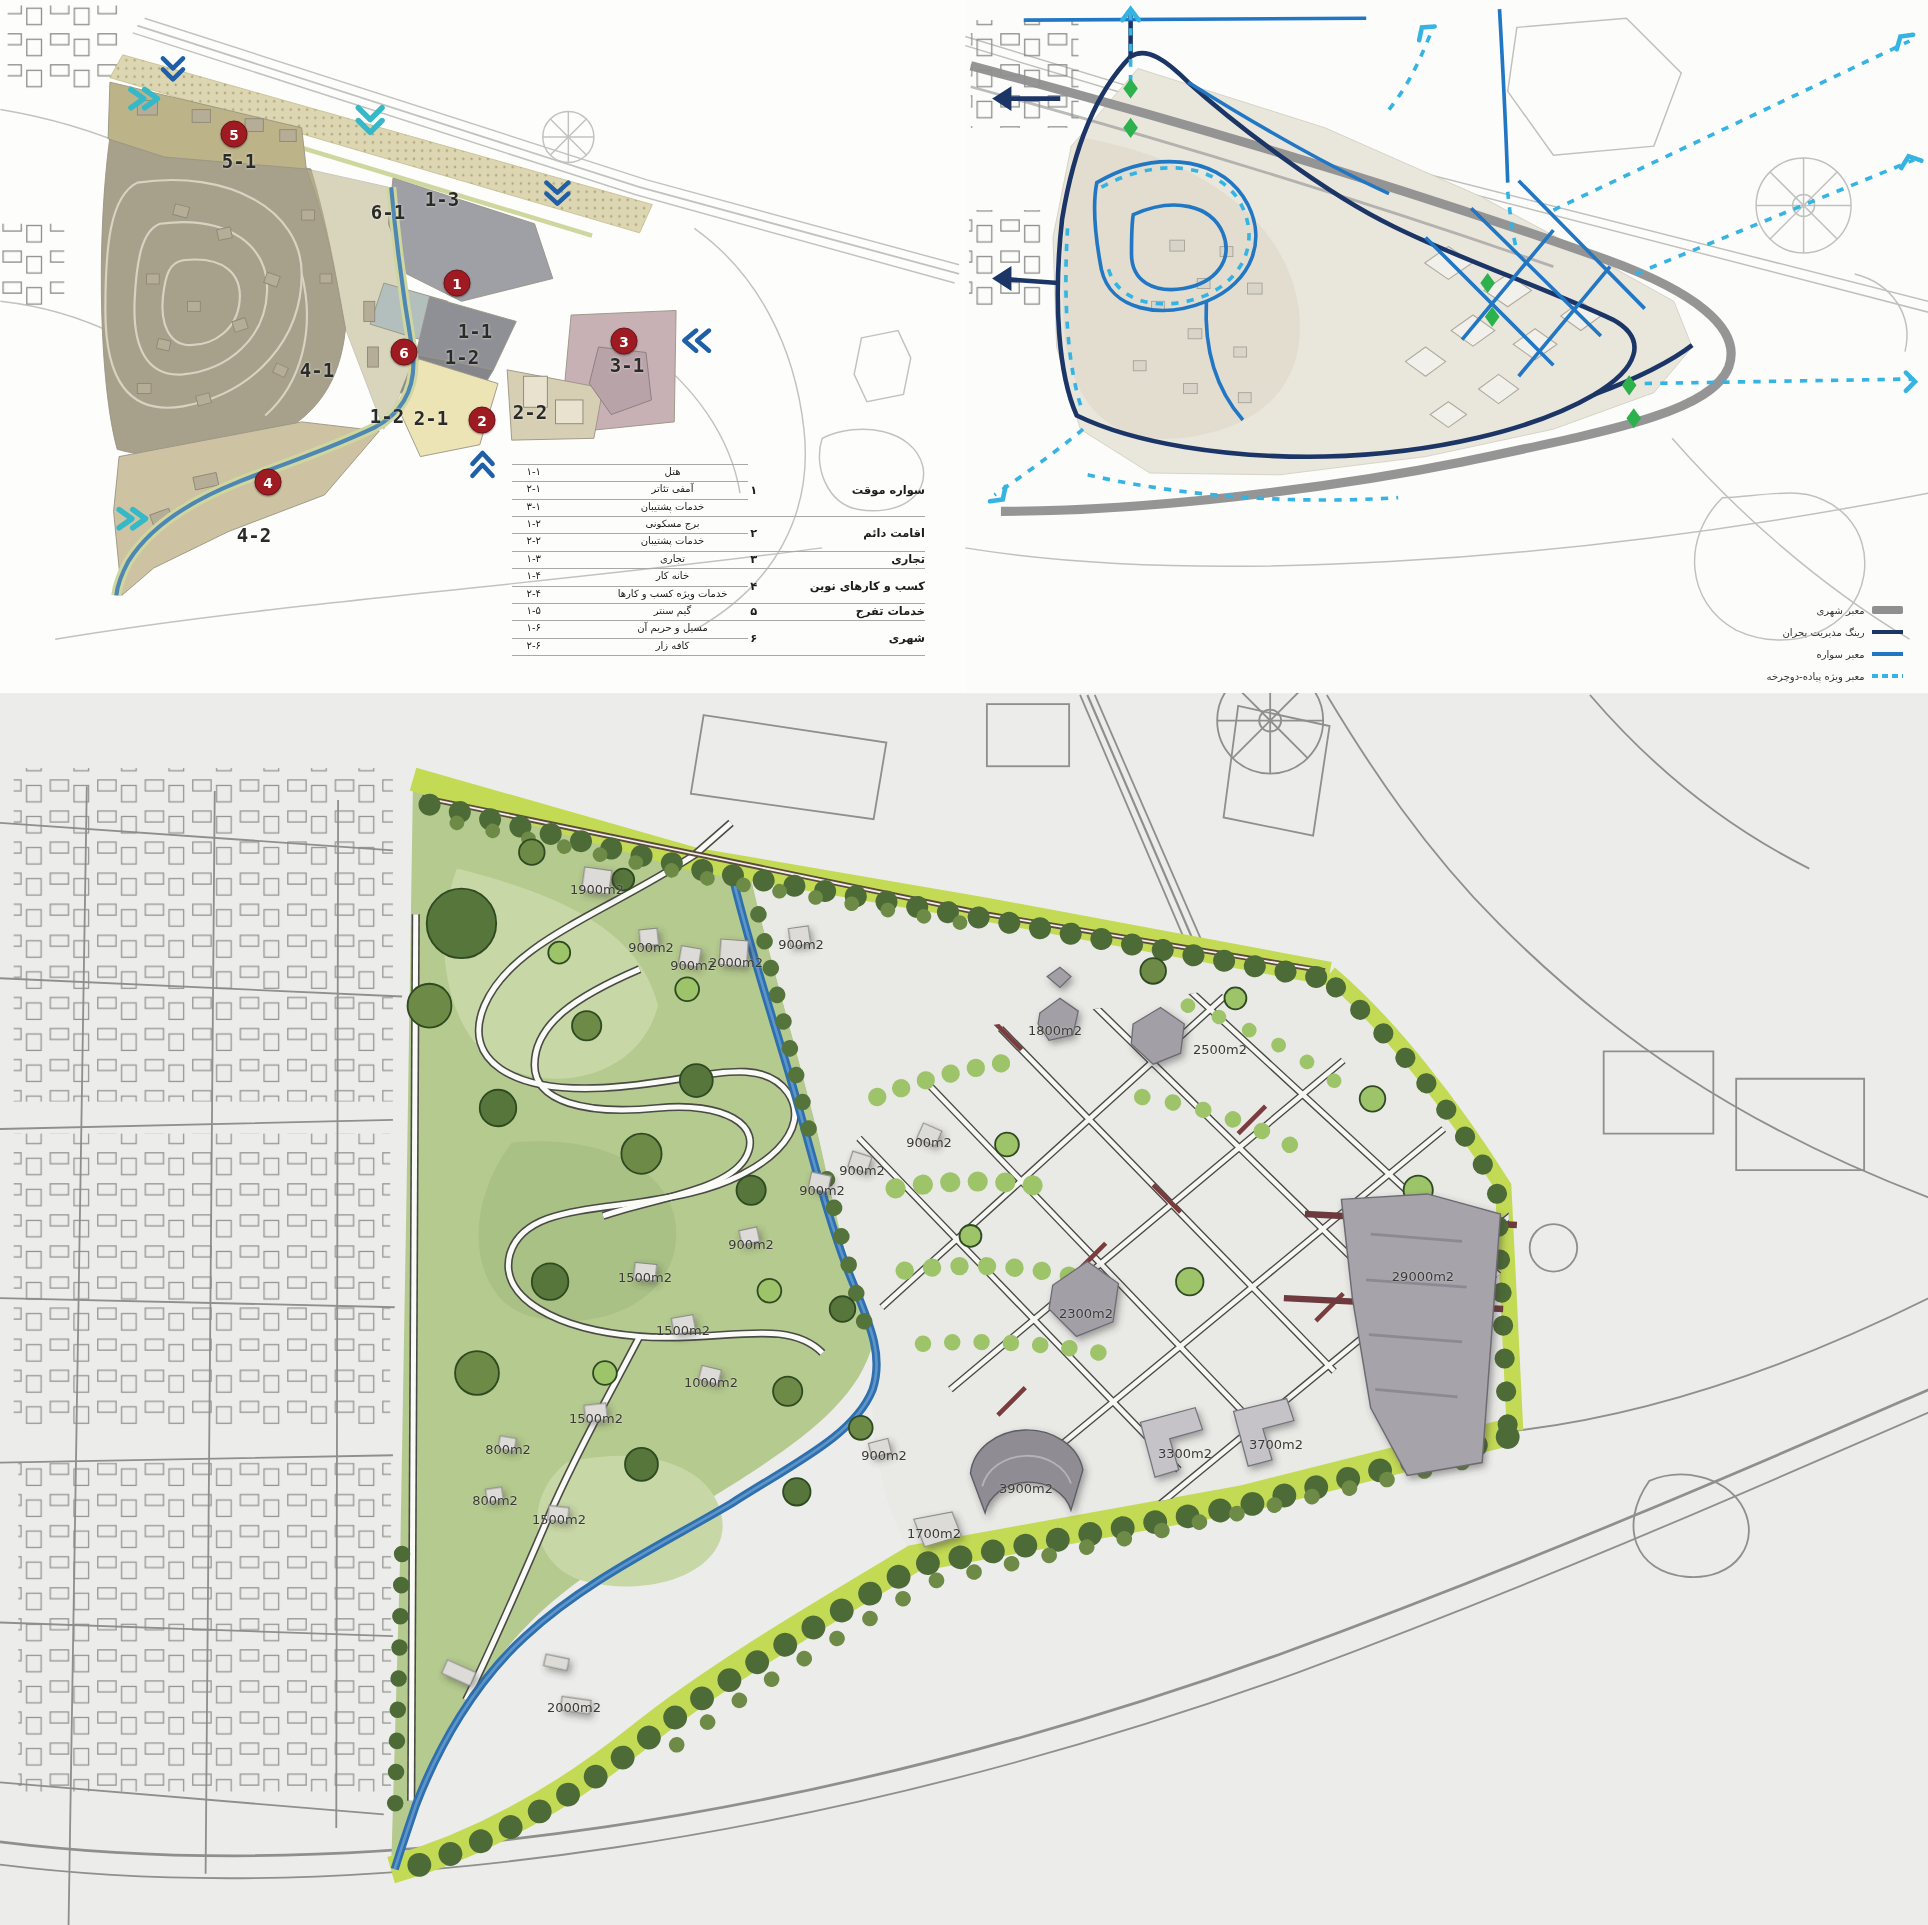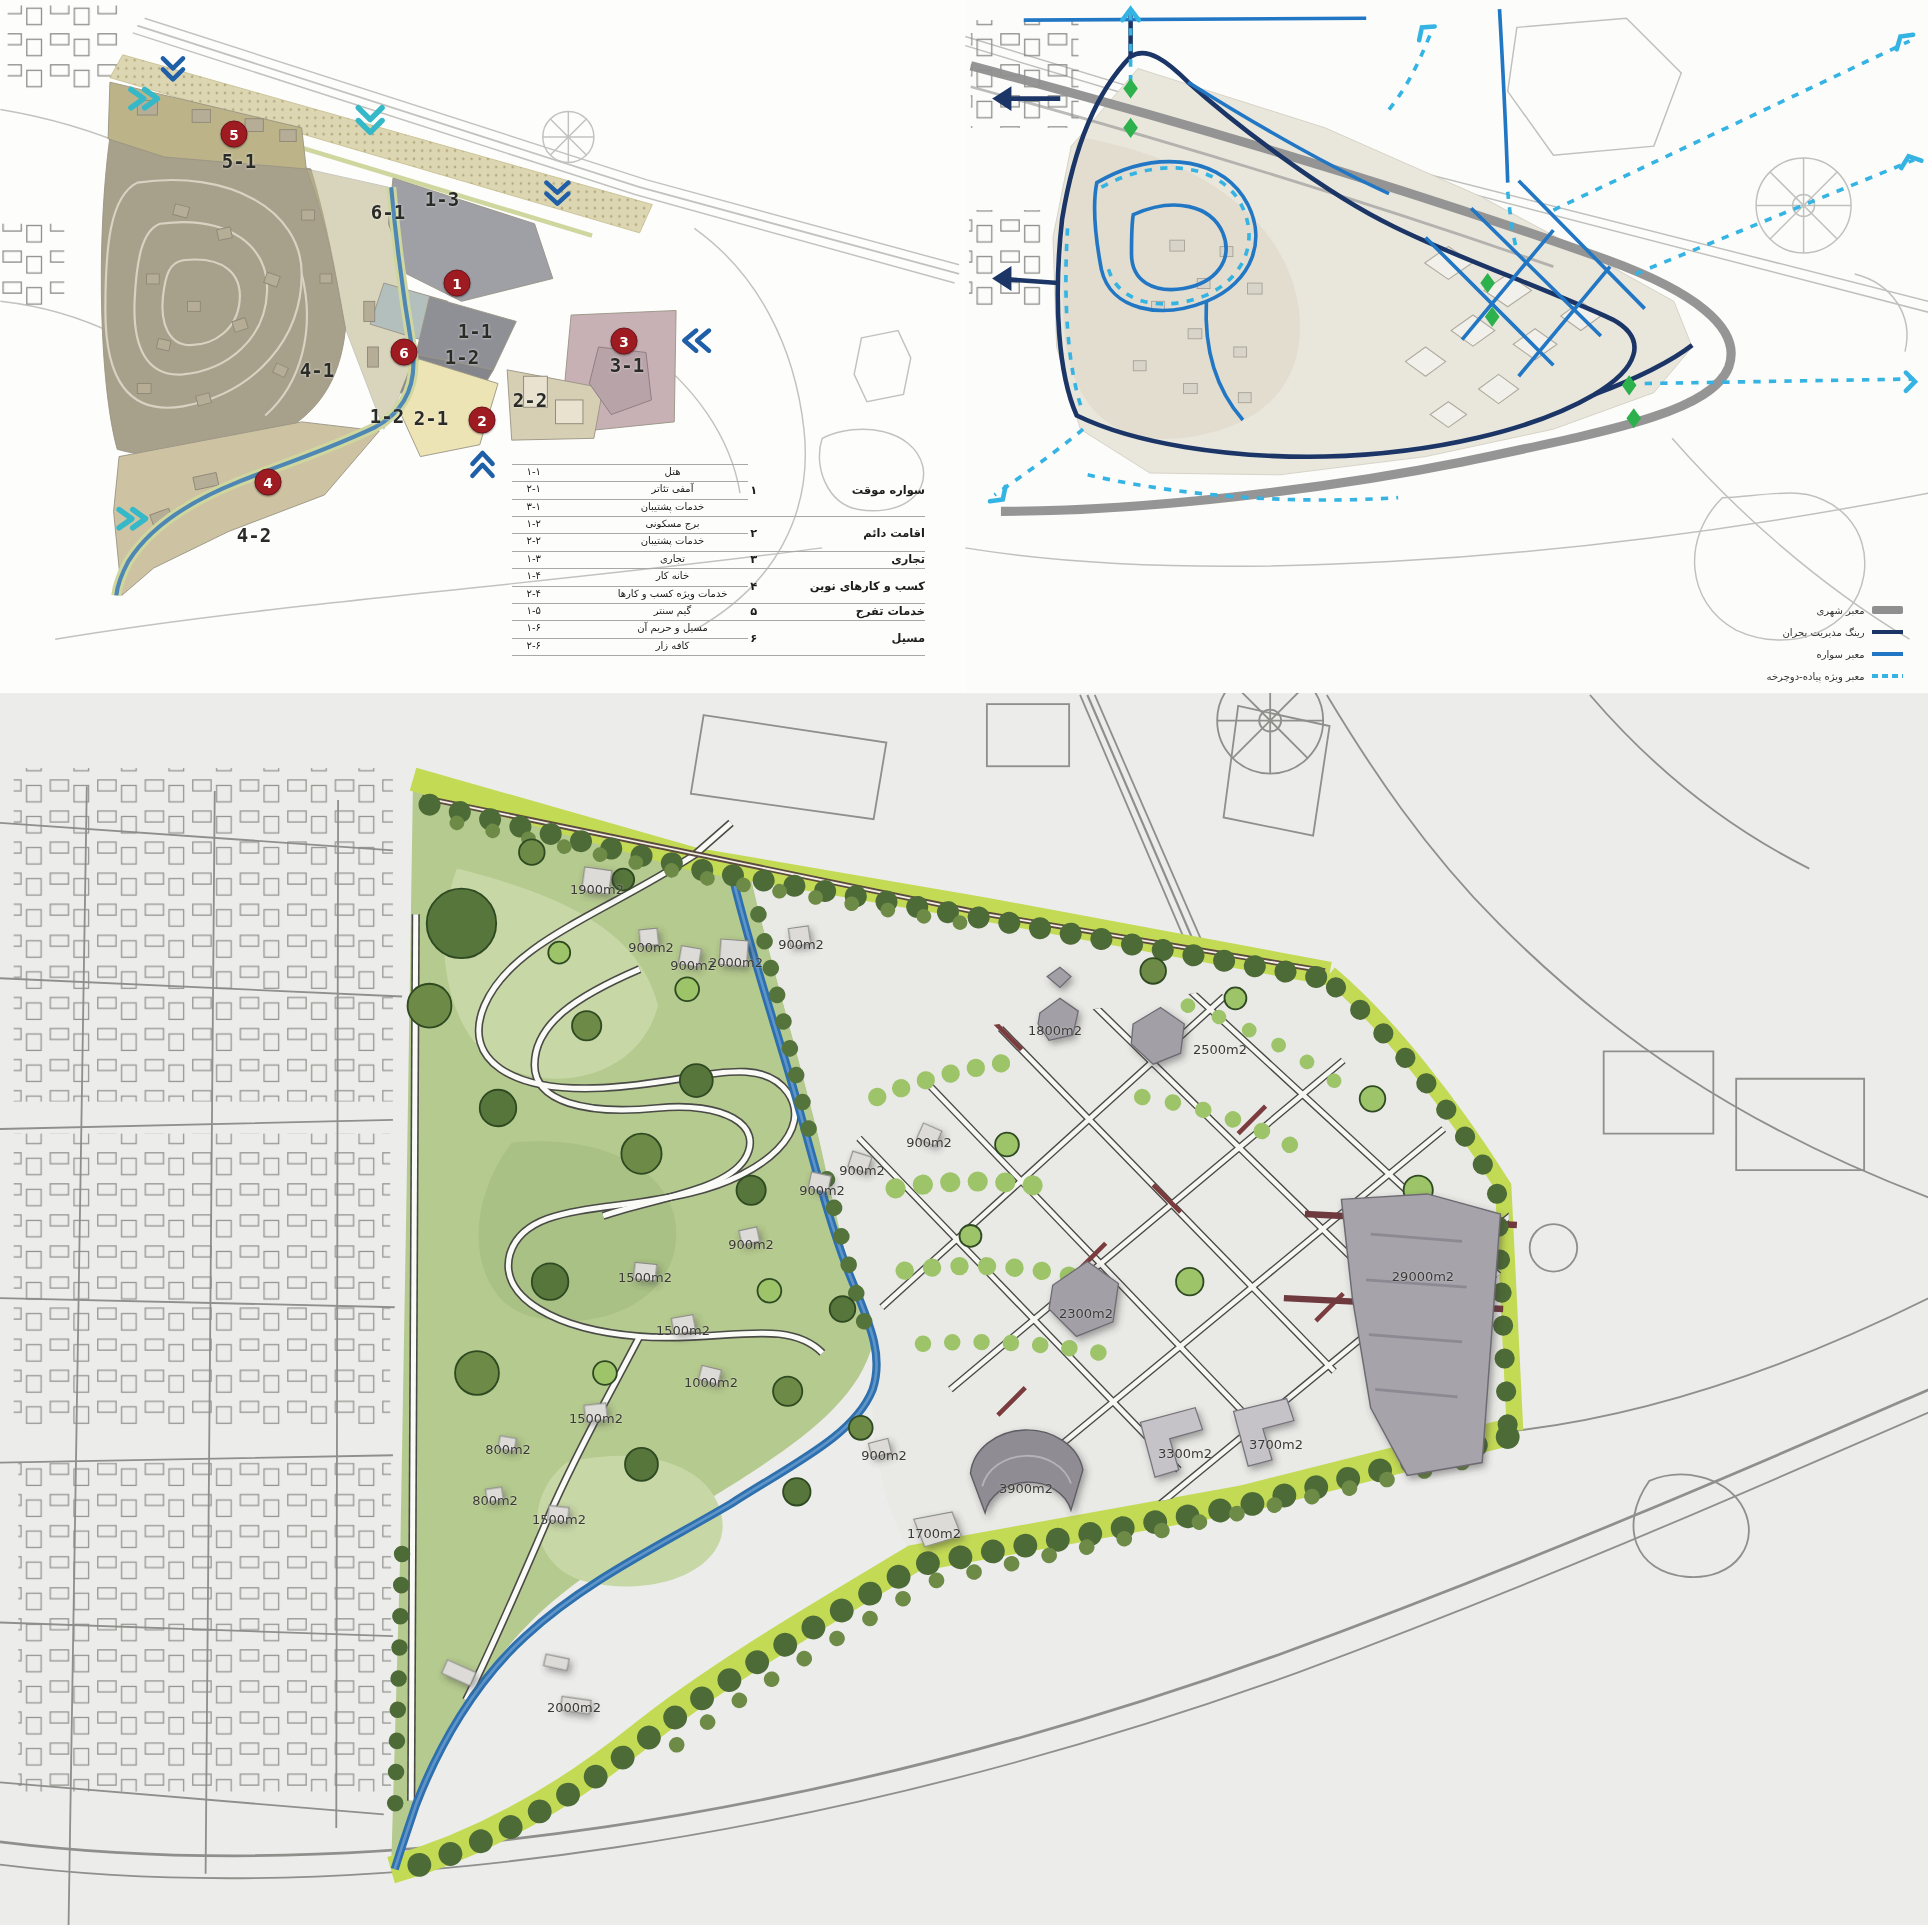--- a/index.html
+++ b/index.html
@@ -423,21 +423,21 @@
 
   <div>
     <span class="map-label" style="left: 239px; top: 161px;">5-1</span>
       <span class="map-label" style="left: 388px; top: 212px;">6-1</span>
       <span class="map-label" style="left: 442px; top: 199px;">1-3</span>
       <span class="map-label" style="left: 475px; top: 331px;">1-1</span>
       <span class="map-label" style="left: 462px; top: 357px;">1-2</span>
       <span class="map-label" style="left: 317px; top: 370px;">4-1</span>
       <span class="map-label" style="left: 387px; top: 416px;">1-2</span>
       <span class="map-label" style="left: 431px; top: 418px;">2-1</span>
-      <span class="map-label" style="left: 530px; top: 400px;">2-2</span>
+      <span class="map-label" style="left: 530px; top: 412px;">2-2</span>
       <span class="map-label" style="left: 627px; top: 365px;">3-1</span>
       <span class="map-label" style="left: 254px; top: 535px;">4-2</span>
   </div>
   <div>
     <span class="badge" style="left: 234px; top: 134px;">5</span>
       <span class="badge" style="left: 457px; top: 283px;">1</span>
       <span class="badge" style="left: 404px; top: 352px;">6</span>
       <span class="badge" style="left: 482px; top: 420px;">2</span>
       <span class="badge" style="left: 624px; top: 341px;">3</span>
       <span class="badge" style="left: 268px; top: 482px;">4</span>
@@ -545,21 +545,21 @@
     <div class="lu-cat" style="top:122px">
         <span class="num">۴</span>
         <span class="nm">کسب و کارهای نوین</span>
       </div>
     <div class="lu-cat" style="top:147px">
         <span class="num">۵</span>
         <span class="nm">خدمات تفرج</span>
       </div>
     <div class="lu-cat" style="top:174px">
         <span class="num">۶</span>
-        <span class="nm">مسیل</span>
+        <span class="nm">شهری</span>
       </div>
   </div>
 
   <div id="circ-legend">
     <div class="cl-row">
         <span class="cl-sw sw-urban"></span>
         <span class="cl-txt">معبر شهری</span>
       </div>
     <div class="cl-row">
         <span class="cl-sw sw-ring"></span>

